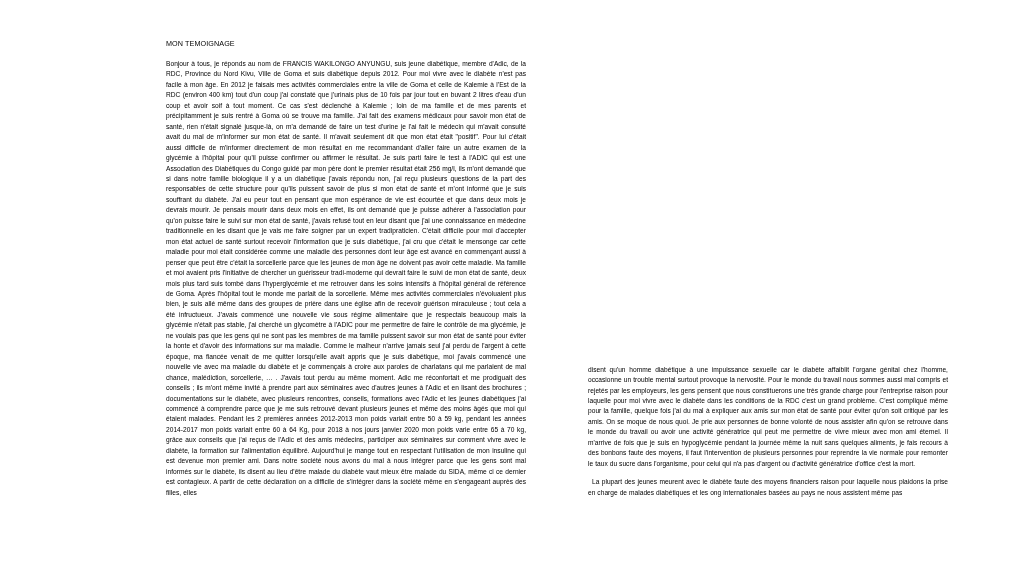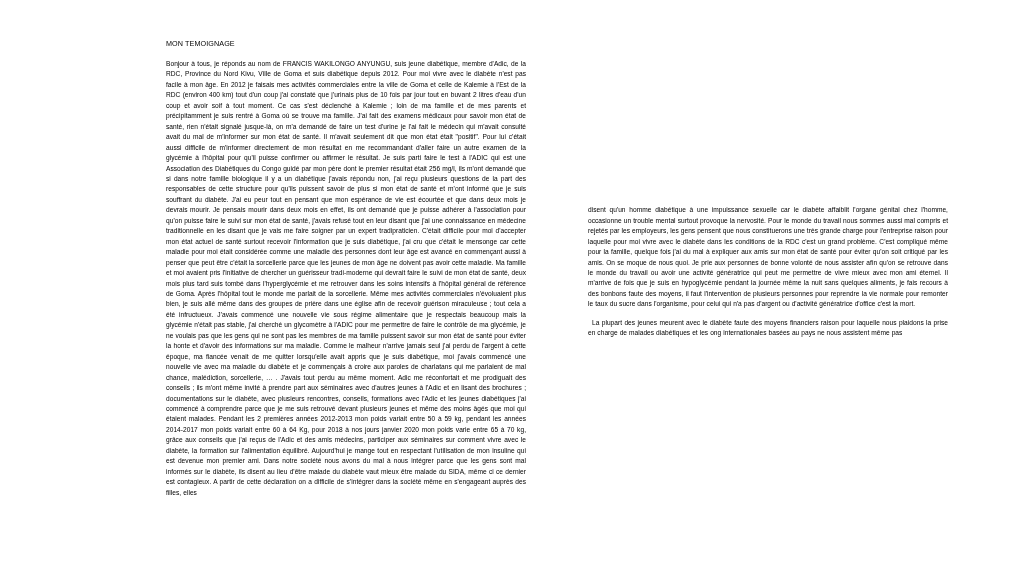--- a/index.html
+++ b/index.html
@@ -18,21 +18,21 @@
     position: relative;
     width: 1024px;
     height: 576px;
     box-sizing: border-box;
     padding: 38px 60px 20px 166px;
   }
   .columns {
     display: flex;
     flex-direction: row;
     gap: 62px;
-    align-items: center;
+    align-items: flex-end;
   }
   .col {
     width: 360px;
     flex: 0 0 360px;
   }
   .col-right {
     padding-top: 8px;
   }
   .doc-title {
     font-size: 7.2px;

